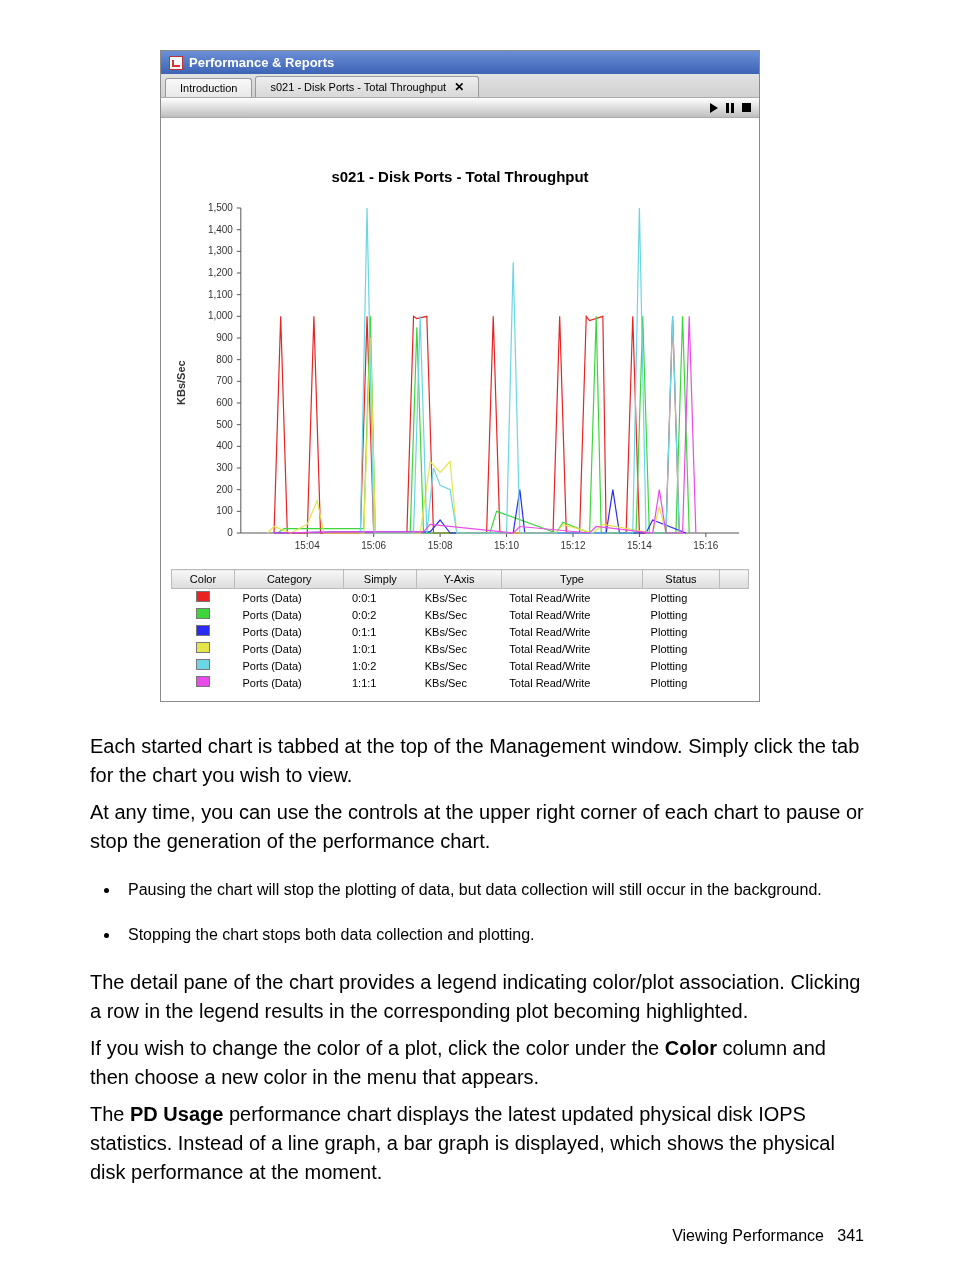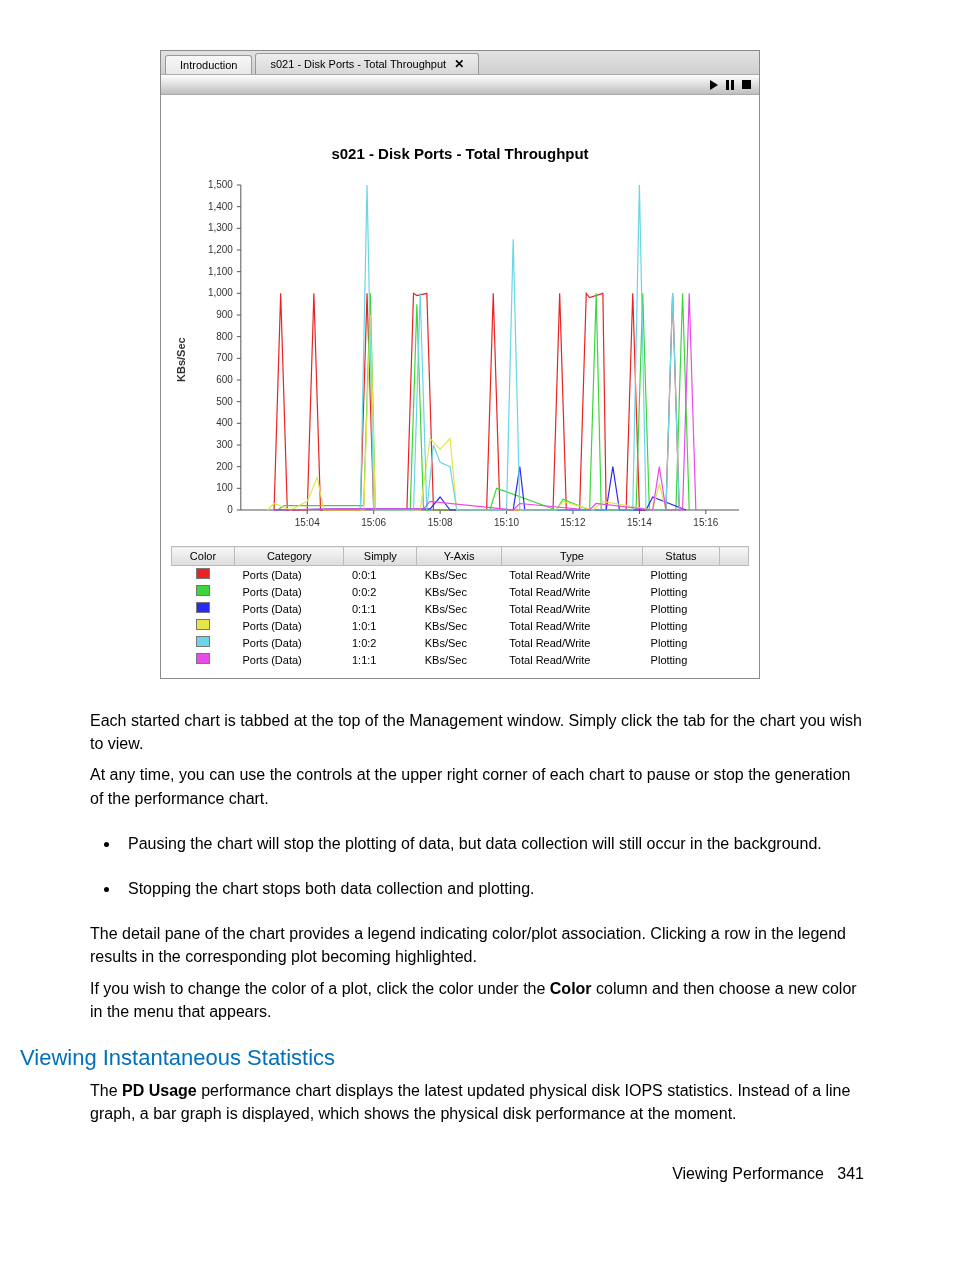--- a/index.html
+++ b/index.html
@@ -121,21 +121,21 @@
   .legend-table td {
     padding: 2px 8px;
     text-align:left;
   }
   .legend-table td.center { text-align:center;}
   .swatch {
     width:14px; height:11px; border:1px solid #777; display:inline-block;
   }
   
   .bodytext p {
-    font-size: 16px;
+    font-size: 20px;
     line-height: 1.45;
     margin: 8px 0;
   }
   .bodytext ul { margin: 8px 0 8px 30px; padding:0;}
   .bodytext li { font-size:16px; line-height:1.45; margin:22px 0; padding-left:8px;}
   .section-heading {
     color: #0070bd;
     font-size: 22px;
     font-weight: normal;
     margin: 22px 0 8px -70px;
@@ -145,20 +145,24 @@
     font-size:16px;
     margin-top:40px;
   }
 </style>
 </head>
 <body>
 
 <div class="page">
 
   <div class="screenshot">
+    <div class="titlebar">
+      <span class="title-icon"></span>
+      <span>Performance &amp; Reports</span>
+    </div>
     <div class="tabrow">
       <div class="tab inactive">
         <span>Introduction</span>
       </div>
       <div class="tab">
         <span>s021 - Disk Ports - Total Throughput</span>
         <span class="close">✕</span>
       </div>
     </div>
     <div class="controlbar">
@@ -309,21 +313,20 @@
     <p>At any time, you can use the controls at the upper right corner of each chart to pause or stop the generation of the performance chart.</p>
     <ul>
       <li>Pausing the chart will stop the plotting of data, but data collection will still occur in the background.</li>
       <li>Stopping the chart stops both data collection and plotting.</li>
     </ul>
     <p>The detail pane of the chart provides a legend indicating color/plot association. Clicking a row in the legend results in the corresponding plot becoming highlighted.</p>
     <p>
       <span>If you wish to change the color of a plot, click the color under the </span><b>Color</b><span> column and then choose a new color in the menu that appears.</span>
     </p>
 
-    <h2 class="section-heading">Viewing Instantaneous Statistics</h2>
     <p>
       <span>The </span><b>PD Usage</b><span> performance chart displays the latest updated physical disk IOPS statistics. Instead of a line graph, a bar graph is displayed, which shows the physical disk performance at the moment.</span>
     </p>
   </div>
 
   <div class="footer">
     <span>Viewing Performance</span>&nbsp;&nbsp;&nbsp;<span>341</span>
   </div>
 
 </div>

